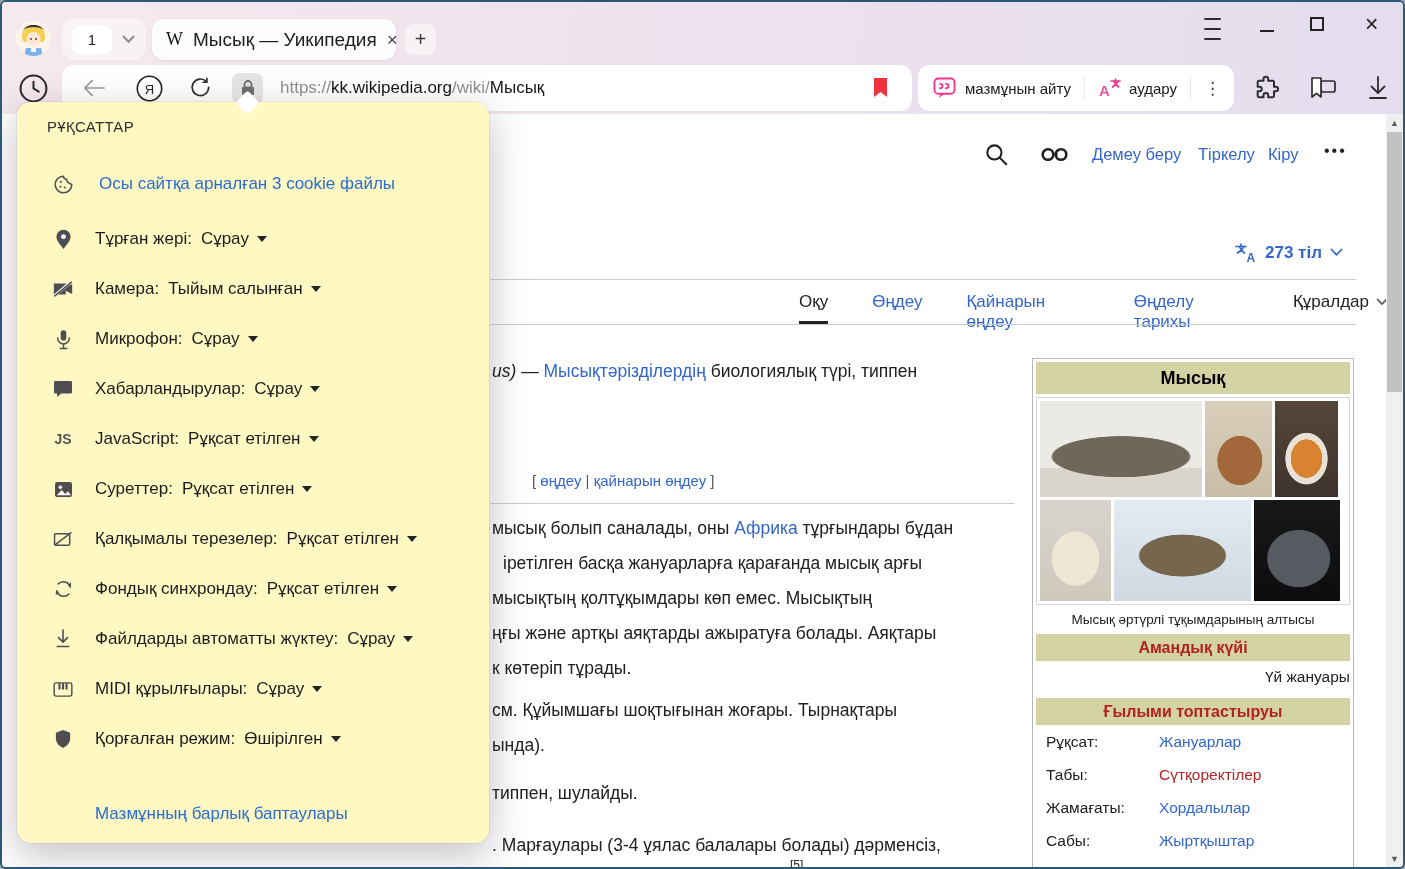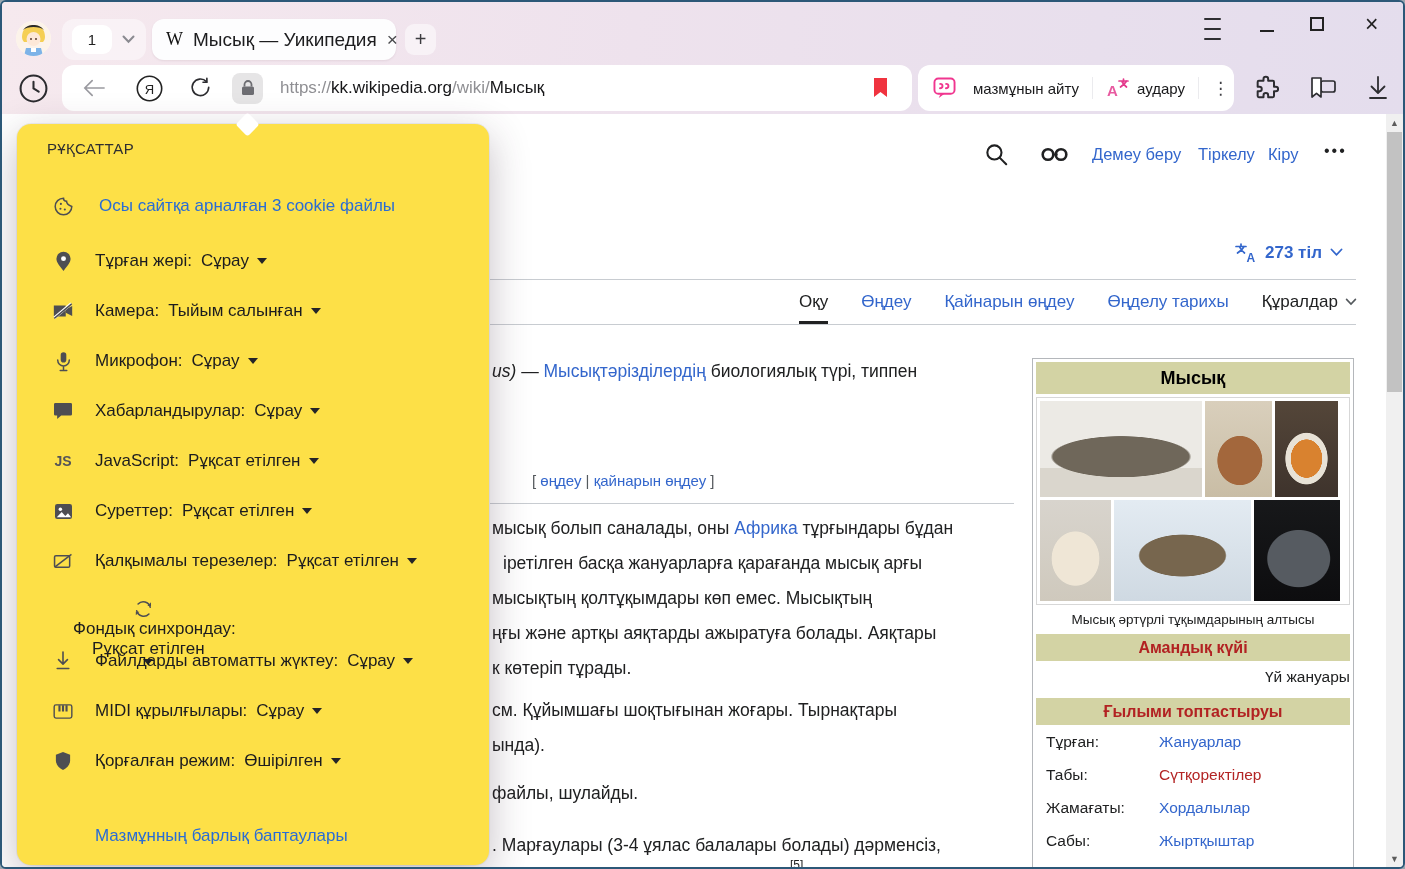--- a/index.html
+++ b/index.html
@@ -35,21 +35,21 @@
             border-radius:12px; display:flex; align-items:center; }
   .lock-chip{ width:31px; height:31px; background:#e6e5e6; border-radius:8px; display:flex;
               align-items:center; justify-content:center; }
   .url{ font-size:17px; margin-left:17px; white-space:nowrap; }
   .url .dim{ color:#8f8f93; } .url .strong{ color:#161618; }
   .pill-label{ font-size:15px; color:#19191b; white-space:nowrap; }
   .vdiv{ width:1px; height:22px; background:#ebebee; }
   .kebab{ color:#3f3f44; font-size:17px; letter-spacing:1px; }
 
   
-  .panel{ position:absolute; left:15px; top:122px; width:472px; height:741px; background:#fde047;
+  .panel{ position:absolute; left:15px; top:100px; width:472px; height:741px; background:#fef9c3;
           border-radius:14px; box-shadow:0 12px 40px rgba(60,40,60,.30),0 0 0 1px rgba(0,0,0,.05);
           z-index:40; }
   .panel-caret{ position:absolute; left:222px; top:-8px; width:17px; height:17px; background:#fff;
                 transform:rotate(45deg); border-radius:3px; }
   .panel-title{ position:absolute; left:30px; top:16px; font-size:15px; color:#2e2e31; letter-spacing:.3px; }
   .perm-row{ position:absolute; left:35px; display:flex; align-items:center; height:24px; }
   .perm-icon{ width:22px; display:flex; justify-content:center; color:#4e4e52; }
   .perm-label{ font-size:17px; color:#1c1c1f; margin-left:21px; white-space:nowrap; }
   .perm-value{ font-size:17px; color:#1c1c1f; margin-left:9px; white-space:nowrap; }
   .caret-dn{ display:inline-block; width:0; height:0; border-left:5px solid transparent;
@@ -173,21 +173,21 @@
       </div>
       <div class="url">
         <span class="dim">https://</span><span class="strong">kk.wikipedia.org</span><span class="dim">/wiki/</span><span class="strong">Мысық</span>
       </div>
       <svg width="15" height="20" viewBox="0 0 15 20" style="margin-left:auto;margin-right:24px;">
           <path d="M1 0h13v19l-6.5-5L1 19z" fill="#f0333f"></path>
         </svg>
     </div>
 
     <div class="actions">
-      <div style="display:flex;align-items:center;gap:17px;margin-left:15px;">
+      <div style="display:flex;align-items:center;gap:9px;margin-left:15px;">
         <svg width="23" height="22" viewBox="0 0 24 23">
             <rect x="1.5" y="1.5" width="21" height="16" rx="4" fill="none" stroke="#f0368f" stroke-width="2"></rect>
             <path d="M8 17.5 6 22l6-4.5z" fill="#f0368f"></path>
             <path d="M7.5 7.2c1.5 0 2.4 1 2.4 2.2 0 1.5-1.2 2.3-2.6 2.3M13.7 7.2c1.5 0 2.4 1 2.4 2.2 0 1.5-1.2 2.3-2.6 2.3" fill="none" stroke="#f0368f" stroke-width="2" stroke-linecap="round"></path>
           </svg>
         <span class="pill-label">мазмұнын айту</span>
       </div>
       <div class="vdiv" style="margin:0 13px;"></div>
       <div style="display:flex;align-items:center;gap:7px;">
         <svg width="24" height="22" viewBox="0 0 24 22">
@@ -244,21 +244,21 @@
           <path d="M2 4.5h10M7 2v2.5M3.5 11c2.5-1.8 5.5-4.5 6.5-6.5M10.5 11C8.8 9.6 6.5 7 5.6 5" fill="none" stroke="#36c" stroke-width="1.7" stroke-linecap="round"></path>
           <text x="12.5" y="20" font-size="12" font-weight="bold" fill="#36c" font-family="Liberation Sans,sans-serif">A</text>
         </svg>
       <span style="color:#36c;font-weight:bold;font-size:17px;">273 тіл</span>
       <svg width="13" height="9" viewBox="0 0 13 9">
           <path d="M1.5 1.5 6.5 6.8 11.5 1.5" fill="none" stroke="#36c" stroke-width="1.8" stroke-linecap="round"></path>
         </svg>
     </div>
     <div class="gray-rule" style="left:488px;top:165px;width:866px;"></div>
 
-    <div class="abs tabs-row" style="left:797px;top:178px;display:flex;gap:33px;align-items:flex-start;">
+    <div class="abs tabs-row" style="left:797px;top:178px;display:flex;gap:44px;align-items:flex-start;">
       <span class="tab-lbl active-tab">Оқу</span>
       <a class="tab-lbl wlink">Өңдеу</a>
       <a class="tab-lbl wlink">Қайнарын өңдеу</a>
       <a class="tab-lbl wlink">Өңделу тарихы</a>
       <span style="display:flex;align-items:center;gap:7px;">
         <span class="tab-lbl" style="color:#202122;">Құралдар</span>
         <svg width="12" height="8" viewBox="0 0 13 9">
             <path d="M1.5 1.5 6.5 6.8 11.5 1.5" fill="none" stroke="#54595d" stroke-width="1.8" stroke-linecap="round"></path>
           </svg>
       </span>
@@ -271,21 +271,21 @@
 
     <div class="gray-rule" style="left:488px;top:389px;width:524px;"></div>
 
     <div class="page-line" style="left:490px;top:404px;"><span>мысық болып саналады, оны </span><a class="wlink">Африка</a><span> тұрғындары бұдан</span></div>
     <div class="page-line" style="left:501px;top:439px;text-align:right;">іретілген басқа жануарларға қарағанда мысық арғы</div>
     <div class="page-line" style="left:490px;top:474px;">мысықтың қолтұқымдары көп емес. Мысықтың</div>
     <div class="page-line" style="left:490px;top:509px;">ңғы және артқы аяқтарды ажыратуға болады. Аяқтары</div>
     <div class="page-line" style="left:490px;top:544px;">к көтеріп тұрады.</div>
     <div class="page-line" style="left:490px;top:586px;">см. Құйымшағы шоқтығынан жоғары. Тырнақтары</div>
     <div class="page-line" style="left:490px;top:621px;">ында).</div>
-    <div class="page-line" style="left:490px;top:669px;">файлы, шулайды.</div>
+    <div class="page-line" style="left:490px;top:669px;">типпен, шулайды.</div>
     <div class="page-line" style="left:490px;top:721px;">. Марғаулары (3-4 ұялас балалары болады) дәрменсіз,</div>
     <a class="page-line wlink" style="left:788px;top:744px;font-size:12px;">[5]</a>
 
     <div class="infobox" style="top:244px;">
       <div class="ib-head ib-title">Мысық</div>
       <div class="ib-grid">
         <div class="ib-imgrow">
           <div class="cat cat1"></div>
           <div class="cat cat2"></div>
           <div class="cat cat3"></div>
@@ -294,21 +294,21 @@
           <div class="cat cat4"></div>
           <div class="cat cat5"></div>
           <div class="cat cat6"></div>
         </div>
       </div>
       <div class="ib-caption">Мысық әртүрлі тұқымдарының алтысы</div>
       <div class="ib-head ib-red">Амандық күйі</div>
       <div class="ib-center">Үй жануары</div>
       <div class="ib-head ib-red">Ғылыми топтастыруы</div>
       <div class="ib-row">
-          <span class="lbl">Тұрған:</span>
+          <span class="lbl">Рұқсат:</span>
           <a class="wlink">Жануарлар</a>
         </div>
       <div class="ib-row">
           <span class="lbl">Табы:</span>
           <a class="red-link">Сүтқоректілер</a>
         </div>
       <div class="ib-row">
           <span class="lbl">Жамағаты:</span>
           <a class="wlink">Хордалылар</a>
         </div>
@@ -419,21 +419,21 @@
           <svg width="20" height="16" viewBox="0 0 22 18">
             <rect x="1.5" y="3" width="17" height="13" rx="1.5" fill="none" stroke="#4e4e52" stroke-width="1.7"></rect>
             <path d="M2 15.5 20.5 1.5" stroke="#4e4e52" stroke-width="1.7"></path>
           </svg>
         </span>
       <span class="perm-label">Қалқымалы терезелер:</span>
         <span class="perm-value">Рұқсат етілген</span>
         <span class="caret-dn"></span>
     </div>
 
-    <div class="perm-row" style="top:475px;flex-direction:column;">
+    <div class="perm-row" style="top:475px;">
       <span class="perm-icon">
           <svg width="19" height="20" viewBox="0 0 21 22">
             <path d="M4.5 5.5A8 8 0 0 1 18 9M16.5 16.5A8 8 0 0 1 3 13" fill="none" stroke="#4e4e52" stroke-width="1.7" stroke-linecap="round"></path>
             <path d="M18.5 3.5v5h-5z" fill="#4e4e52" transform="scale(.8) translate(5 1)"></path>
             <path d="M2.5 18.5v-5h5z" fill="#4e4e52" transform="scale(.8) translate(0 4)"></path>
           </svg>
         </span>
       <span class="perm-label">Фондық синхрондау:</span>
         <span class="perm-value">Рұқсат етілген</span>
         <span class="caret-dn"></span>

